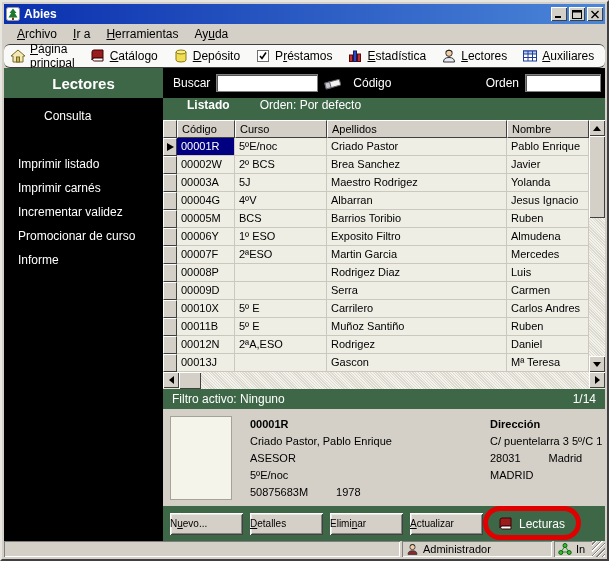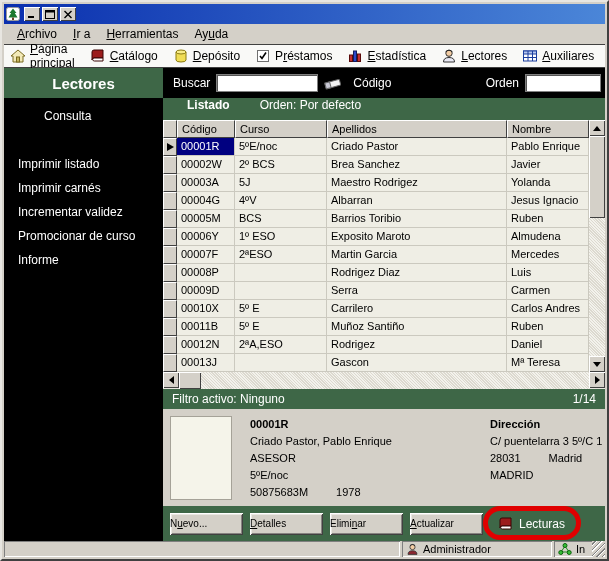--- a/index.html
+++ b/index.html
@@ -19,21 +19,21 @@
   .tbtn { width:16px; height:14px; background:#d4d0c8; display:inline-flex;
           align-items:center; justify-content:center;
           box-shadow:inset 1px 1px 0 #fff, inset -1px -1px 0 #404040; }
 
   
   .menubar { height:20px; display:flex; align-items:center; padding-left:5px;
              background:#d4d0c8; flex:0 0 auto; }
   .menu-item { padding:2px 8px; }
   .toolbar { height:24px; background:#f9f9f7; border-top:1px solid #404040;
              border-bottom:1px solid #404040; display:flex; align-items:center;
-             padding:0 6px; flex:0 0 auto; }
+             padding:0 6px; flex:0 0 auto;border-radius:6px; }
   .tool-item { display:inline-flex; align-items:center; gap:4px; margin-right:15px; }
   .tool-item .icn { width:16px; height:16px; display:inline-flex; }
 
   
   .main { flex:1; display:flex; min-height:0; }
   .sidebar { width:159px; background:#000; display:flex; flex-direction:column; }
   .sidebar-header { height:30px; background:#3e6747; color:#fff; font-weight:bold;
                     font-size:15px; display:flex; align-items:center; justify-content:center; }
   #sideitems { padding-top:6px; }
   .sidebar-item { color:#fff; font-size:12px; padding:5px 0 5px 14px; }
@@ -144,20 +144,21 @@
 <div id="app">
 
   <div class="titlebar">
     <span class="wicon">
         <svg width="14" height="14" viewBox="0 0 14 14">
           <rect x="0.5" y="0.5" width="13" height="13" rx="2" fill="#fff" stroke="#9a9a9a"></rect>
           <polygon points="7,1.5 10.5,6 8.8,6 11.5,10.5 2.5,10.5 5.2,6 3.5,6" fill="#1c7a2e"></polygon>
           <rect x="6" y="10.5" width="2" height="2.5" fill="#6b4226"></rect>
         </svg>
       </span>
+    <span class="title">Abies</span>
     <span class="tbtns">
       <span class="tbtn">
           <svg width="10" height="9" viewBox="0 0 10 9">
             <rect x="1" y="6" width="6" height="2" fill="#000"></rect>
           </svg>
         </span>
       <span class="tbtn">
           <svg width="10" height="9" viewBox="0 0 10 9">
             <rect x="0.5" y="0.5" width="9" height="8" fill="none" stroke="#000"></rect>
             <rect x="0.5" y="0.5" width="9" height="2" fill="#000"></rect>
@@ -326,21 +327,21 @@
                 <div class="td c0"></div>
                 <div class="td c1">00005M</div>
                 <div class="td c2">BCS</div>
                 <div class="td c3">Barrios Toribio</div>
                 <div class="td c4">Ruben</div>
               </div>
               <div class="tr">
                 <div class="td c0"></div>
                 <div class="td c1">00006Y</div>
                 <div class="td c2">1º ESO</div>
-                <div class="td c3">Exposito Maroto</div>
+                <div class="td c3">Exposito Filtro</div>
                 <div class="td c4">Almudena</div>
               </div>
               <div class="tr">
                 <div class="td c0"></div>
                 <div class="td c1">00007F</div>
                 <div class="td c2">2ªESO</div>
                 <div class="td c3">Martin Garcia</div>
                 <div class="td c4">Mercedes</div>
               </div>
               <div class="tr">

